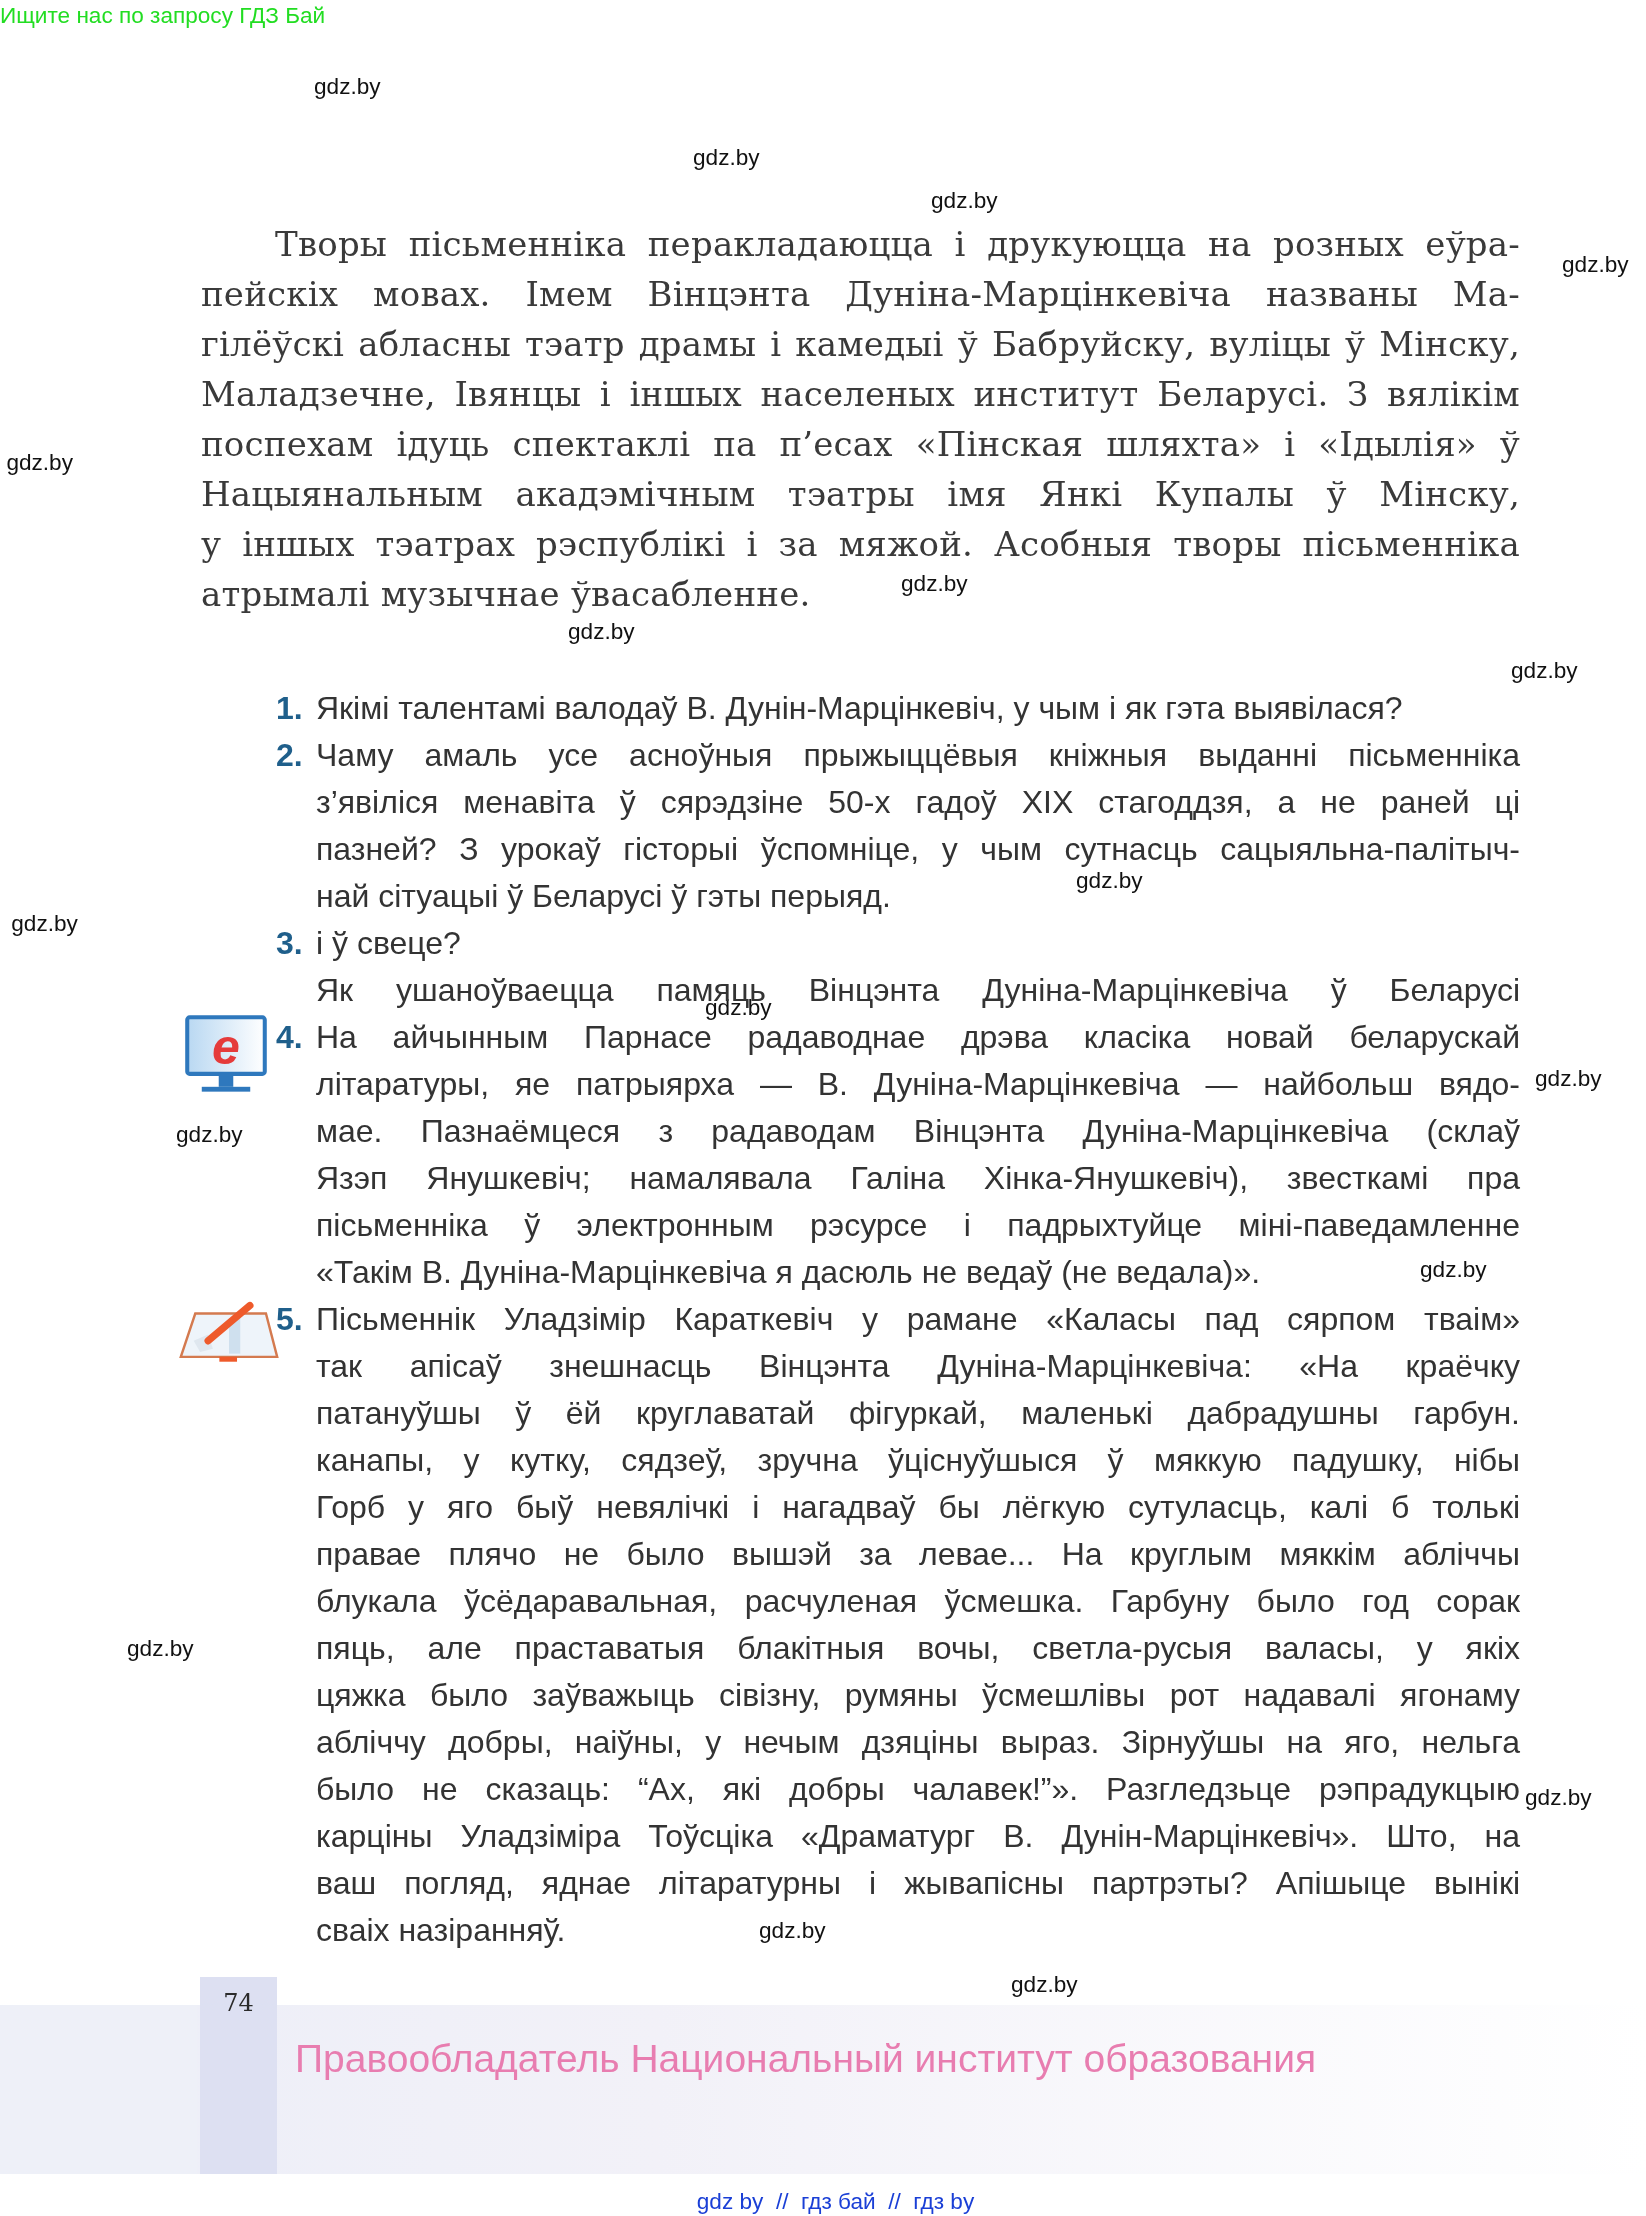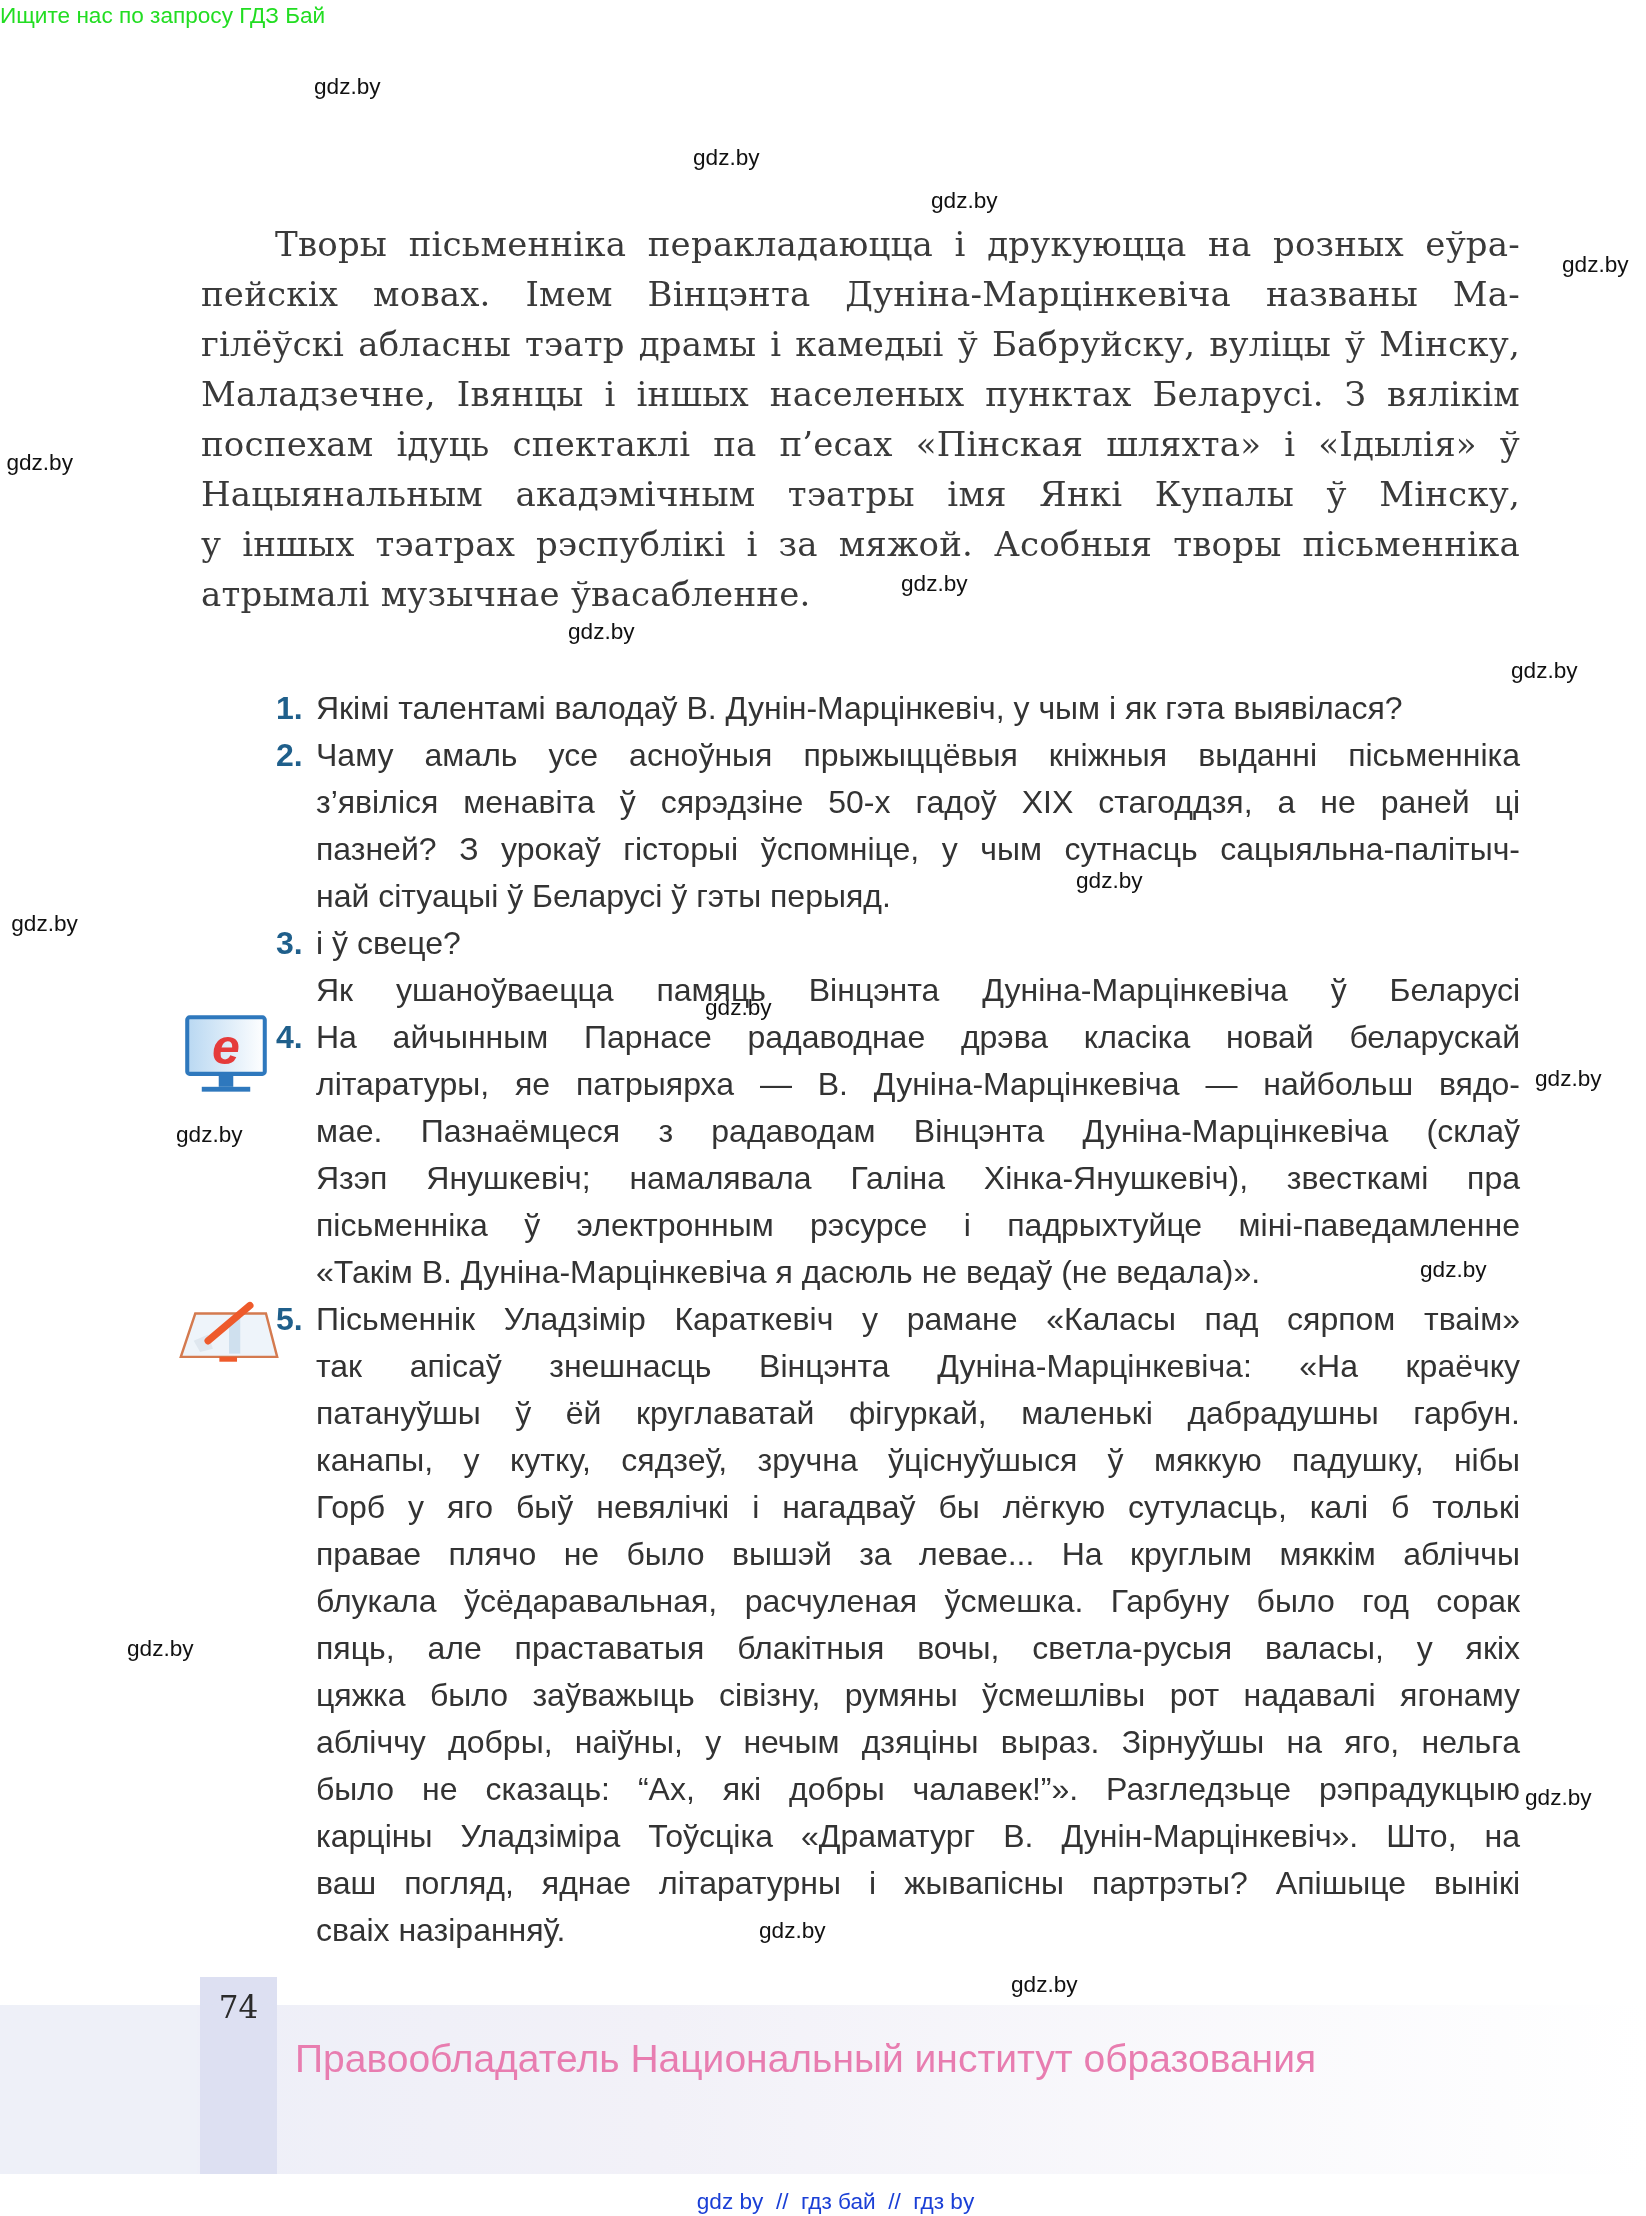--- a/index.html
+++ b/index.html
@@ -46,21 +46,21 @@
       background: linear-gradient(to right, #eceef8 0%, #f2f1f8 40%, #ffffff 100%);
     }
     .footer-left {
       position: absolute; left: 0; top: 2005px; width: 197px; height: 169px; background: #eef0f8;
     }
     .page-box {
       position: absolute; left: 200px; top: 1977px; width: 77px; height: 197px; background: #dde0f2;
     }
     .page-num {
       position: absolute; left: 200px; top: 1989px; width: 77px; text-align: center;
-      font-family: "DejaVu Serif", serif; font-size: 31px; color: #2b2b2b;
+      font-family: "DejaVu Serif", serif; font-size: 24px; color: #2b2b2b;
     }
     .copyright {
       position: absolute; left: 295px; top: 2037px; white-space: nowrap;
       font-family: "Liberation Sans", sans-serif; font-size: 39px; color: #e87db0;
     }
     .bottom-links {
       position: absolute; left: 12px; width: 1647px; top: 2189px; text-align: center;
       font-family: "Liberation Sans", sans-serif; font-size: 22.6px; color: #1a3fd6; white-space: pre;
     }
   </style>
@@ -90,21 +90,21 @@
     <span class="wm" style="left: 1011px; top: 1972px;">gdz.by</span>
     <span class="wm" style="left: 1368px; top: 2012px;">gdz.by</span>
     <span class="wm" style="left: 176px; top: 2095px;">gdz.by</span>
     <span class="wm" style="left: 687px; top: 2148px;">gdz.by</span>
   </div>
 
 <div class="para">
   <span class="line first">Творы пісьменніка перакладаюцца і друкуюцца на розных еўра-</span>
   <span class="line">пейскіх мовах. Імем Вінцэнта Дуніна-Марцінкевіча названы Ма-</span>
   <span class="line">гілёўскі абласны тэатр драмы і камедыі ў Бабруйску, вуліцы ў Мінску,</span>
-  <span class="line">Маладзечне, Івянцы і іншых населеных пунктах Беларусі. З вялікім</span>
+  <span class="line">Маладзечне, Івянцы і іншых населеных институт Беларусі. З вялікім</span>
   <span class="line">поспехам ідуць спектаклі па п’есах «Пінская шляхта» і «Ідылія» ў</span>
   <span class="line">Нацыянальным акадэмічным тэатры імя Янкі Купалы ў Мінску,</span>
   <span class="line">у іншых тэатрах рэспублікі і за мяжой. Асобныя творы пісьменніка</span>
   <span class="line last">атрымалі музычнае ўвасабленне.</span>
 </div>
 
 <div class="icon-e">
   <svg width="84" height="81" viewBox="0 0 104 100">
     <defs>
       <linearGradient id="scr" x1="0" x2="1" y1="0" y2="0">

